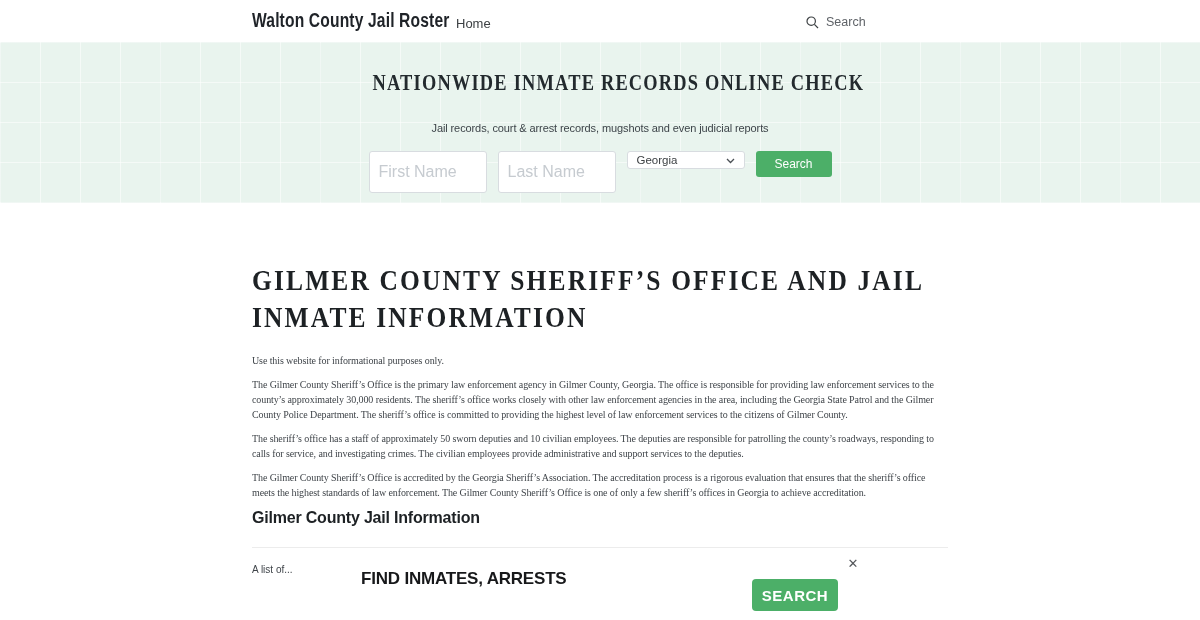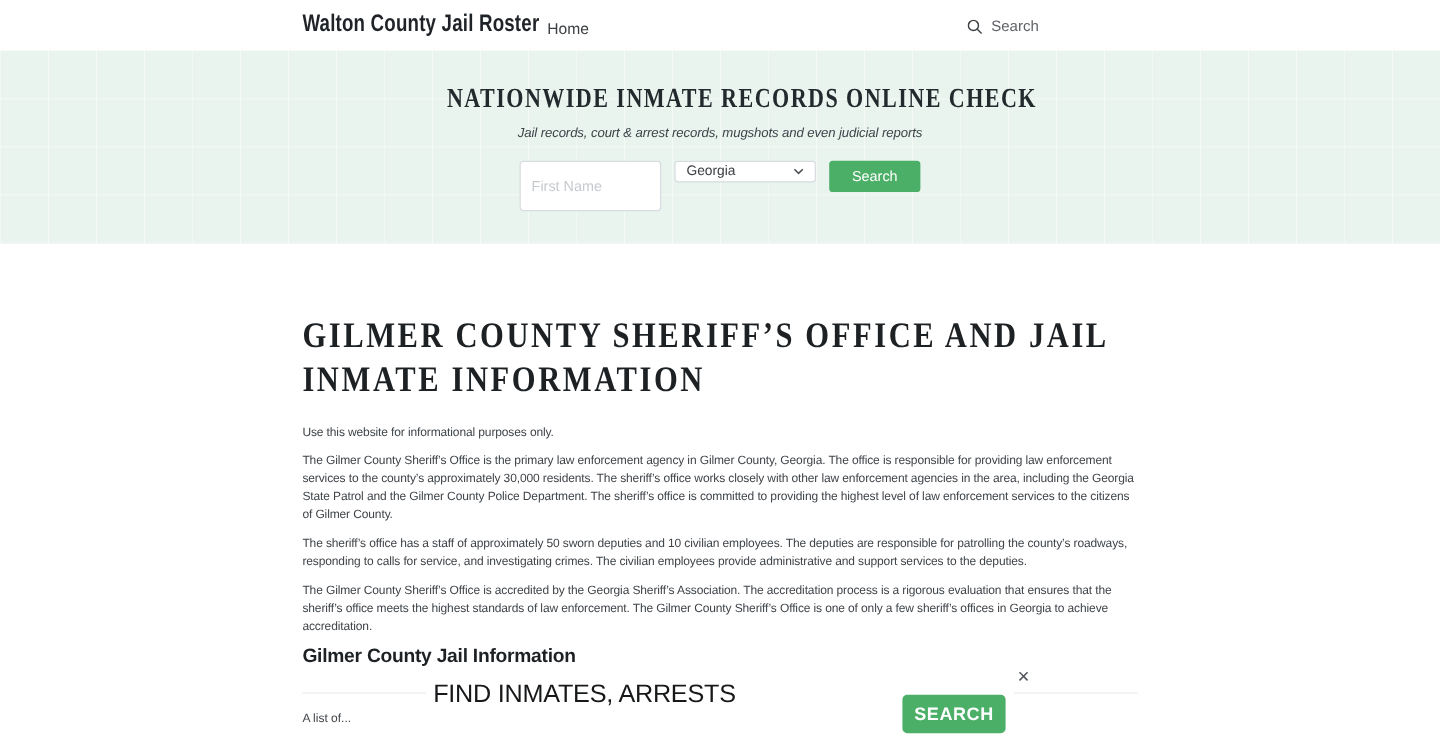--- a/index.html
+++ b/index.html
@@ -24,53 +24,53 @@
     background-image:
       linear-gradient(rgba(255,255,255,.55) 1px, transparent 1px),
       linear-gradient(90deg, rgba(255,255,255,.55) 1px, transparent 1px),
       linear-gradient(rgba(219,234,227,.7) 1px, transparent 1px),
       linear-gradient(90deg, rgba(219,234,227,.7) 1px, transparent 1px);
     background-size:40px 40px, 40px 40px, 160px 160px, 160px 160px; }
   .hero-title { padding-top:26px;padding-left:36px; }
   .hero-title span { display:inline-block; white-space:nowrap;
       font-family:"Liberation Serif","DejaVu Serif",serif; font-weight:bold;
       font-size:23px; letter-spacing:1.5px; color:#232a2e; transform:scaleX(0.8); }
-  .hero-sub { margin-top:9px; font-size:11px; color:#3d4449; letter-spacing:-0.1px;font-style:italic; }
+  .hero-sub { margin-top:26px; font-size:11px; color:#3d4449; letter-spacing:-0.1px; }
   .search-form { margin-top:17px; display:flex; justify-content:center; gap:11px; }
   .tf { width:118px; height:42px; border:1px solid #d8dce0; border-radius:3px;
-        background:#fff; font-size:12px; padding:0 9px; color:#333;
+        background:#fff; font-size:16px; padding:0 9px; color:#333;
         font-family:"Liberation Sans",sans-serif; }
   .tf::placeholder { color:#c6cbd0; }
   .state-select { width:118px; height:18px; border:1px solid #d8dce0; border-radius:3px;
         background:#fff; display:flex; align-items:center; justify-content:space-between;
         padding:0 9px; font-size:11.5px; color:#3c4043; cursor:pointer; }
   .btn-green { background:#4caf68; color:#fff; border:none; border-radius:3px;
         cursor:pointer; font-family:"Liberation Sans",sans-serif; }
   .hero-search-btn { width:76px; height:26px; font-size:12px; }
 
   
   .container { width:696px; margin:0 auto; padding-top:42px; }
   .breadcrumb { font-size:12px; color:#3c4043; }
   .breadcrumb a { color:#5cb878; text-decoration:none; cursor:pointer; }
   .breadcrumb .sep { margin:0 7px; color:#6a6f74; }
   .page-title { margin:16px 0 18px; width:860px;
       transform:scaleX(0.85); transform-origin:left top;
       font-family:"Liberation Serif","DejaVu Serif",serif; font-weight:bold;
       font-size:30px; line-height:37px; letter-spacing:2.5px; color:#1d2124; }
   .body-text p { margin:0 0 9px; font-size:10px; line-height:15px; color:#3f4449;
-      letter-spacing:-0.1px; }
+      letter-spacing:-0.1px;font-family:Liberation Serif, serif; }
   .sub-heading { margin-top:6px; font-size:16px; font-weight:bold; color:#1d2124;
       letter-spacing:-0.2px; white-space:nowrap; }
   .divider { border:none; border-top:1px solid #ececec; margin-top:20px; }
   .truncated { margin-top:14px; font-size:10px; line-height:15px; color:#3f4449; }
 
   
   .ad-panel { position:absolute; left:355px; top:566px; width:490px; height:54px;
       background:#fff; z-index:5; }
-  .ad-copy { position:absolute; left:6px; top:2px; font-weight:normal; font-size:21px;
+  .ad-copy { position:absolute; left:6px; top:2px; font-weight:bold; font-size:17px;
       line-height:21px; letter-spacing:-0.2px; color:#17181a; }
   .ad-btn { position:absolute; left:397px; top:13px; width:86px; height:32px;
       border-radius:4px; font-weight:bold; font-size:15px; letter-spacing:0.5px; }
   .ad-close { position:absolute; left:845px; top:556px; z-index:6; width:16px; height:16px;
       line-height:16px; text-align:center; font-size:13px; color:#55585c; cursor:pointer; }
 </style>
 </head>
 <body>
 
 <div class="page">
@@ -89,20 +89,21 @@
     </div>
   </header>
 
   <section class="hero">
     <h2 class="hero-title">
       <span>NATIONWIDE INMATE RECORDS ONLINE CHECK</span>
     </h2>
     <p class="hero-sub">Jail records, court &amp; arrest records, mugshots and even judicial reports</p>
     <div class="search-form">
       <input class="tf" type="text" placeholder="First Name" style="">
+      <input class="tf" type="text" placeholder="Last Name" style="">
       <div class="state-select">
         <span>Georgia</span>
         <span>
           <svg width="9" height="6" viewBox="0 0 9 6">
             <polyline points="1,1 4.5,4.5 8,1" fill="none" stroke="#4a4f54" stroke-width="1.3"></polyline>
           </svg>
         </span>
       </div>
       <button class="btn-green hero-search-btn">Search</button>
     </div>

